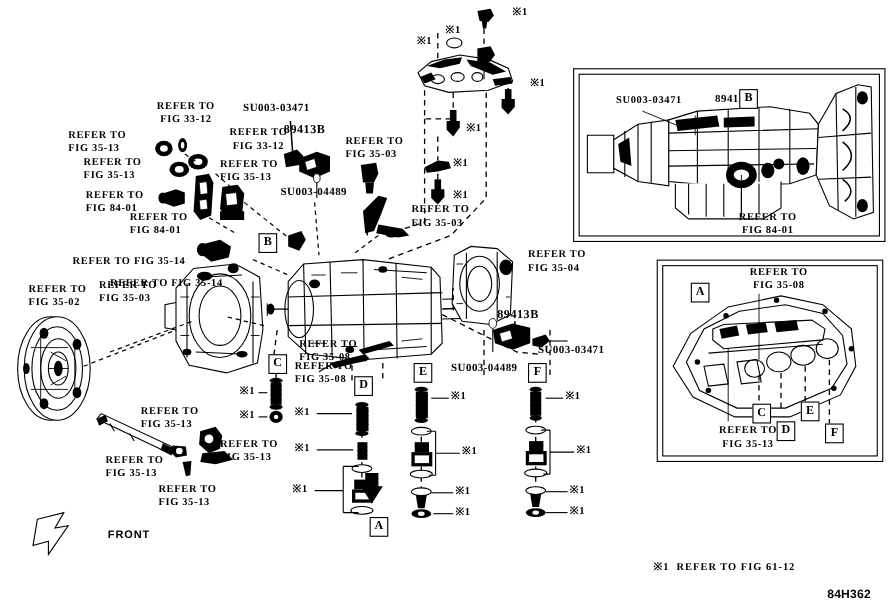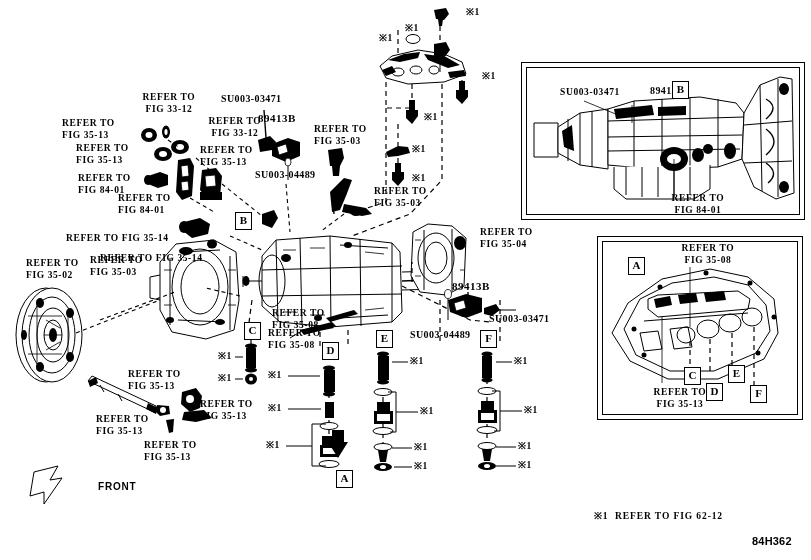--- a/index.html
+++ b/index.html
@@ -498,16 +498,16 @@
   <div class="lbl" style="left:414px;top:442px;">※1</div>
   <div class="lbl" style="left:414px;top:461px;">※1</div>
 
   <div class="lbl" style="left:514px;top:356px;">※1</div>
   <div class="lbl" style="left:524px;top:405px;">※1</div>
   <div class="lbl" style="left:518px;top:441px;">※1</div>
   <div class="lbl" style="left:518px;top:460px;">※1</div>
 
   <div class="lbl front" style="left:70px;top:481px;margin-left:28px;">FRONT</div>
 
-  <div class="lbl" style="left:594px;top:511px;letter-spacing:.9px;">※1  REFER TO FIG 62-12</div>
+  <div class="lbl" style="left:594px;top:511px;letter-spacing:.9px;">※1  REFER TO FIG 61-12</div>
   <div class="lbl page" style="left:752px;top:536px;">84H362</div>
 
 </div>
 
 </body></html>

